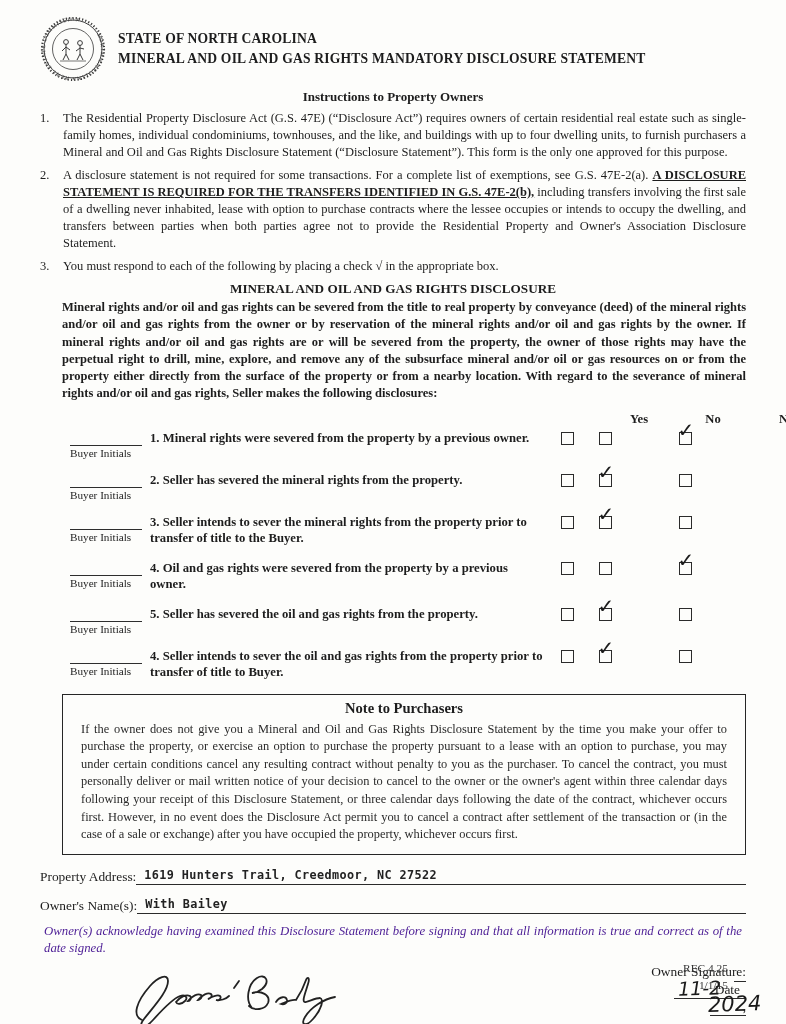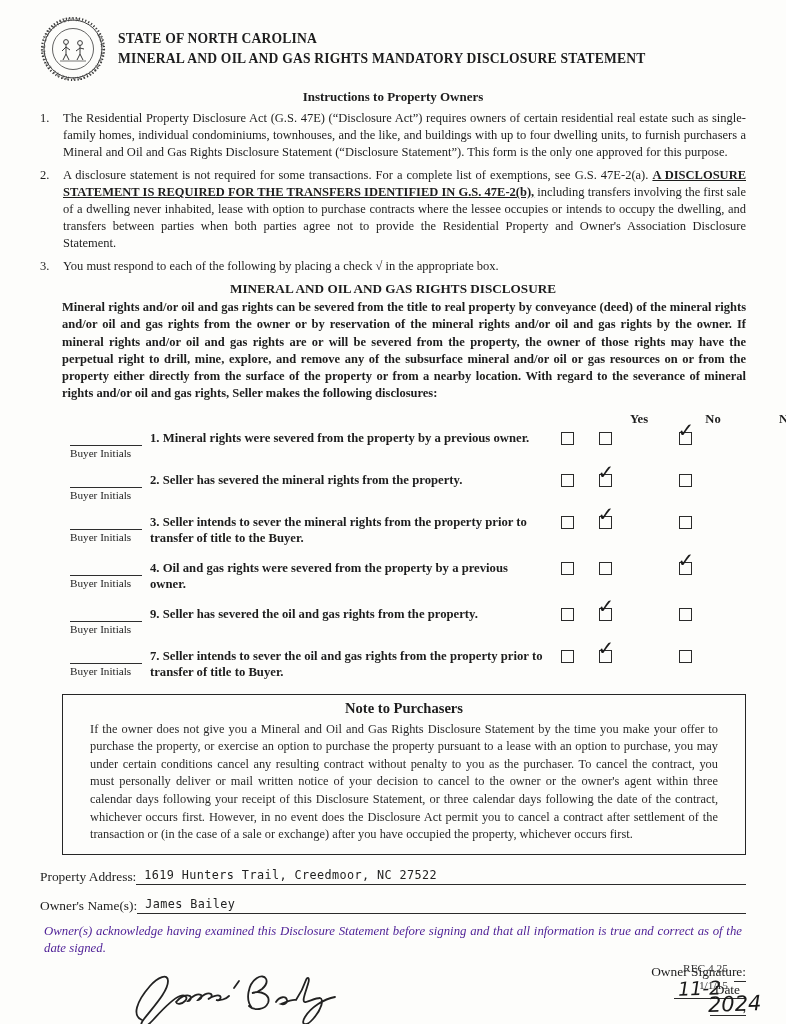--- a/index.html
+++ b/index.html
@@ -39,27 +39,27 @@
   .stmt { font-weight: bold; font-size: 12.7px; line-height: 1.3; }
   .cbox-wrap { display: flex; justify-content: center; }
   .cbox { width: 13px; height: 13px; border: 1.4px solid #2b2b2b; position: relative; margin-top: 2px; }
   .cbox .check {
     display: none; position: absolute; left: -2px; top: -13px;
     font-family: "DejaVu Sans", sans-serif; font-size: 20px; color: #1c1c1c;
     line-height: 1; pointer-events: none;
   }
   .cbox.checked .check { display: block; }
   
-  .notebox { border: 1.7px solid #262626; margin: 4px 0 12px 22px; padding: 5px 27px 10px; }
+  .notebox { border: 1.7px solid #262626; margin: 4px 0 12px 22px; padding: 5px 18px 10px; }
   .notebox h3 { text-align: center; font-size: 14.6px; margin-bottom: 4px; }
   .notebox p { font-size: 12.4px; line-height: 1.42; text-align: justify; color: #2a2a2a; }
   
   .frow { display: flex; align-items: flex-end; font-size: 13.4px; margin-bottom: 11px; }
   .fill { border-bottom: 1.2px solid #2b2b2b; padding: 0 4px 1px 8px; }
-  .typed { font-family: "DejaVu Sans Mono", monospace; font-size: 11.8px; font-weight: 400; letter-spacing: .4px; color: #222; }
+  .typed { font-family: "DejaVu Sans Mono", monospace; font-size: 11.8px; font-weight: 700; letter-spacing: .4px; color: #222; }
   .grow { flex: 1; }
   .ack { font-style: italic; font-size: 12.8px; line-height: 1.32; margin: -2px 4px 7px; text-align: justify; color: #4c1d95; }
   .sigrow { display: flex; align-items: flex-end; font-size: 13.4px; margin-bottom: 13px; position: relative; flex-direction: column; }
   .date-lbl { margin: 0 6px 0 14px; }
   .blank-long { width: 72px; border-bottom: 1.2px solid #2b2b2b; position: relative; }
   .blank-short { width: 36px; border-bottom: 1.2px solid #2b2b2b; margin-left: 7px; position: relative; }
   .comma { margin-left: 2px; }
   .sig-svg { position: absolute; left: 88px; bottom: -16px; pointer-events: none; }
   .handwriting {
     position: absolute; bottom: -1px; left: 4px; white-space: nowrap;
@@ -179,36 +179,36 @@
         <div class="cbox"></div>
       </div>
     <div class="cbox-wrap">
         <div class="cbox checked">
           <span class="check">✓</span>
         </div>
       </div>
   </div>
   <div class="drow">
     <div class="initials">Buyer Initials</div>
-    <div class="stmt">9. Seller has severed the oil and gas rights from the property.</div>
-    <div class="cbox-wrap">
-        <div class="cbox"></div>
-      </div>
-    <div class="cbox-wrap">
-        <div class="cbox checked">
-          <span class="check">✓</span>
-        </div>
-      </div>
-    <div class="cbox-wrap">
-        <div class="cbox"></div>
-      </div>
-  </div>
-  <div class="drow">
-    <div class="initials">Buyer Initials</div>
-    <div class="stmt">7. Seller intends to sever the oil and gas rights from the property prior to transfer of title to Buyer.</div>
+    <div class="stmt">5. Seller has severed the oil and gas rights from the property.</div>
+    <div class="cbox-wrap">
+        <div class="cbox"></div>
+      </div>
+    <div class="cbox-wrap">
+        <div class="cbox checked">
+          <span class="check">✓</span>
+        </div>
+      </div>
+    <div class="cbox-wrap">
+        <div class="cbox"></div>
+      </div>
+  </div>
+  <div class="drow">
+    <div class="initials">Buyer Initials</div>
+    <div class="stmt">4. Seller intends to sever the oil and gas rights from the property prior to transfer of title to Buyer.</div>
     <div class="cbox-wrap">
         <div class="cbox"></div>
       </div>
     <div class="cbox-wrap">
         <div class="cbox checked">
           <span class="check">✓</span>
         </div>
       </div>
     <div class="cbox-wrap">
         <div class="cbox"></div>
@@ -220,21 +220,21 @@
     <p>If the owner does not give you a Mineral and Oil and Gas Rights Disclosure Statement by the time you make your offer to purchase the property, or exercise an option to purchase the property pursuant to a lease with an option to purchase, you may under certain conditions cancel any resulting contract without penalty to you as the purchaser. To cancel the contract, you must personally deliver or mail written notice of your decision to cancel to the owner or the owner's agent within three calendar days following your receipt of this Disclosure Statement, or three calendar days following the date of the contract, whichever occurs first. However, in no event does the Disclosure Act permit you to cancel a contract after settlement of the transaction or (in the case of a sale or exchange) after you have occupied the property, whichever occurs first.</p>
   </div>
 
   <div class="frow">
     <span>Property Address:</span>
     <span class="fill grow"><span class="typed">1619 Hunters Trail, Creedmoor, NC 27522</span></span>
   </div>
 
   <div class="frow">
     <span>Owner's Name(s):</span>
-    <span class="fill grow"><span class="typed">James Bailey</span></span>
+    <span class="fill grow"><span class="typed">With Bailey</span></span>
   </div>
 
   <div class="ack">Owner(s) acknowledge having examined this Disclosure Statement before signing and that all information is true and correct as of the date signed.</div>
 
   <div class="sigrow">
     <span>Owner Signature:</span>
     <span class="fill grow"></span>
     <span class="date-lbl">Date</span>
     <span class="blank-long">
         <span class="handwriting">11-2</span>

